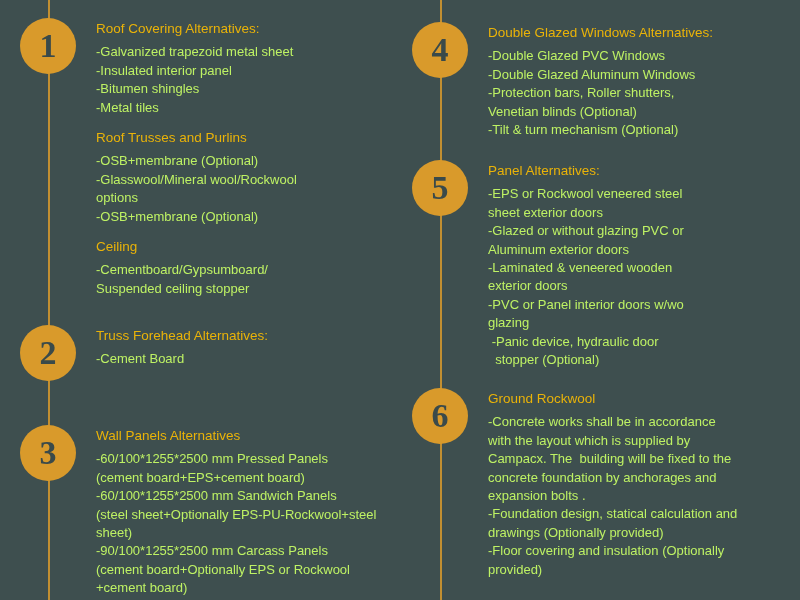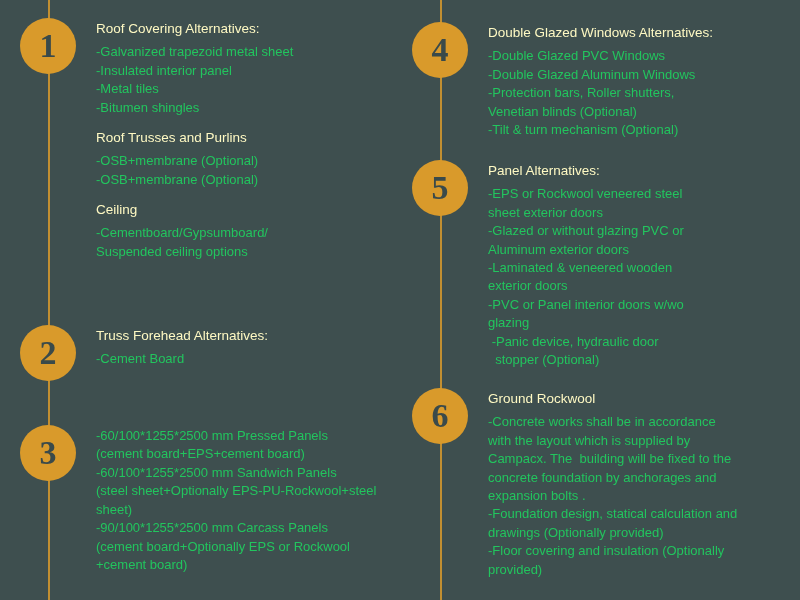--- a/index.html
+++ b/index.html
@@ -52,27 +52,27 @@
     z-index: 2;
   }
   .body {
     padding-left: 20px;
     padding-top: 2px;
   }
   .group { margin-bottom: 12px; }
   .group:last-child { margin-bottom: 0; }
   .heading {
     font-size: 13.5px;
-    color: #fef9c3;
+    color: #eab308;
     margin-bottom: 5px;
     line-height: 1.35;
   }
   .line {
     font-size: 13px;
-    color: #22c55e;
+    color: #bef264;
     line-height: 1.42;
     white-space: pre-wrap;
   }
   
   #b1 { left: 20px; top: 18px;  width: 380px; }
   #b2 { left: 20px; top: 325px; width: 380px; }
   #b3 { left: 20px; top: 425px; width: 390px; }
   #b4 { left: 412px; top: 22px;  width: 388px; }
   #b5 { left: 412px; top: 160px; width: 388px; }
   #b6 { left: 412px; top: 388px; width: 388px; }
@@ -88,50 +88,53 @@
   <div class="rail left"></div>
   <div class="rail right"></div>
 
   <div class="block" id="b1">
     <div class="badge">1</div>
     <div class="body">
       <div class="group">
         <div class="heading">Roof Covering Alternatives:</div>
         <div class="line">-Galvanized trapezoid metal sheet</div>
         <div class="line">-Insulated interior panel</div>
+        <div class="line">-Bitumen shingles</div>
         <div class="line">-Metal tiles</div>
-        <div class="line">-Bitumen shingles</div>
       </div>
       <div class="group">
         <div class="heading">Roof Trusses and Purlins</div>
         <div class="line">-OSB+membrane (Optional)</div>
+        <div class="line">-Glasswool/Mineral wool/Rockwool
+options</div>
         <div class="line">-OSB+membrane (Optional)</div>
       </div>
       <div class="group">
         <div class="heading">Ceiling</div>
         <div class="line">-Cementboard/Gypsumboard/
-Suspended ceiling options</div>
+Suspended ceiling stopper</div>
       </div>
     </div>
   </div>
 
   <div class="block" id="b2">
     <div class="badge">2</div>
     <div class="body">
       <div class="group">
         <div class="heading">Truss Forehead Alternatives:</div>
         <div class="line">-Cement Board</div>
       </div>
     </div>
   </div>
 
   <div class="block" id="b3">
     <div class="badge">3</div>
     <div class="body">
       <div class="group">
+        <div class="heading">Wall Panels Alternatives</div>
         <div class="line">-60/100*1255*2500 mm Pressed Panels
 (cement board+EPS+cement board)</div>
         <div class="line">-60/100*1255*2500 mm Sandwich Panels
 (steel sheet+Optionally EPS-PU-Rockwool+steel
 sheet)</div>
         <div class="line">-90/100*1255*2500 mm Carcass Panels
 (cement board+Optionally EPS or Rockwool
 +cement board)</div>
       </div>
     </div>

